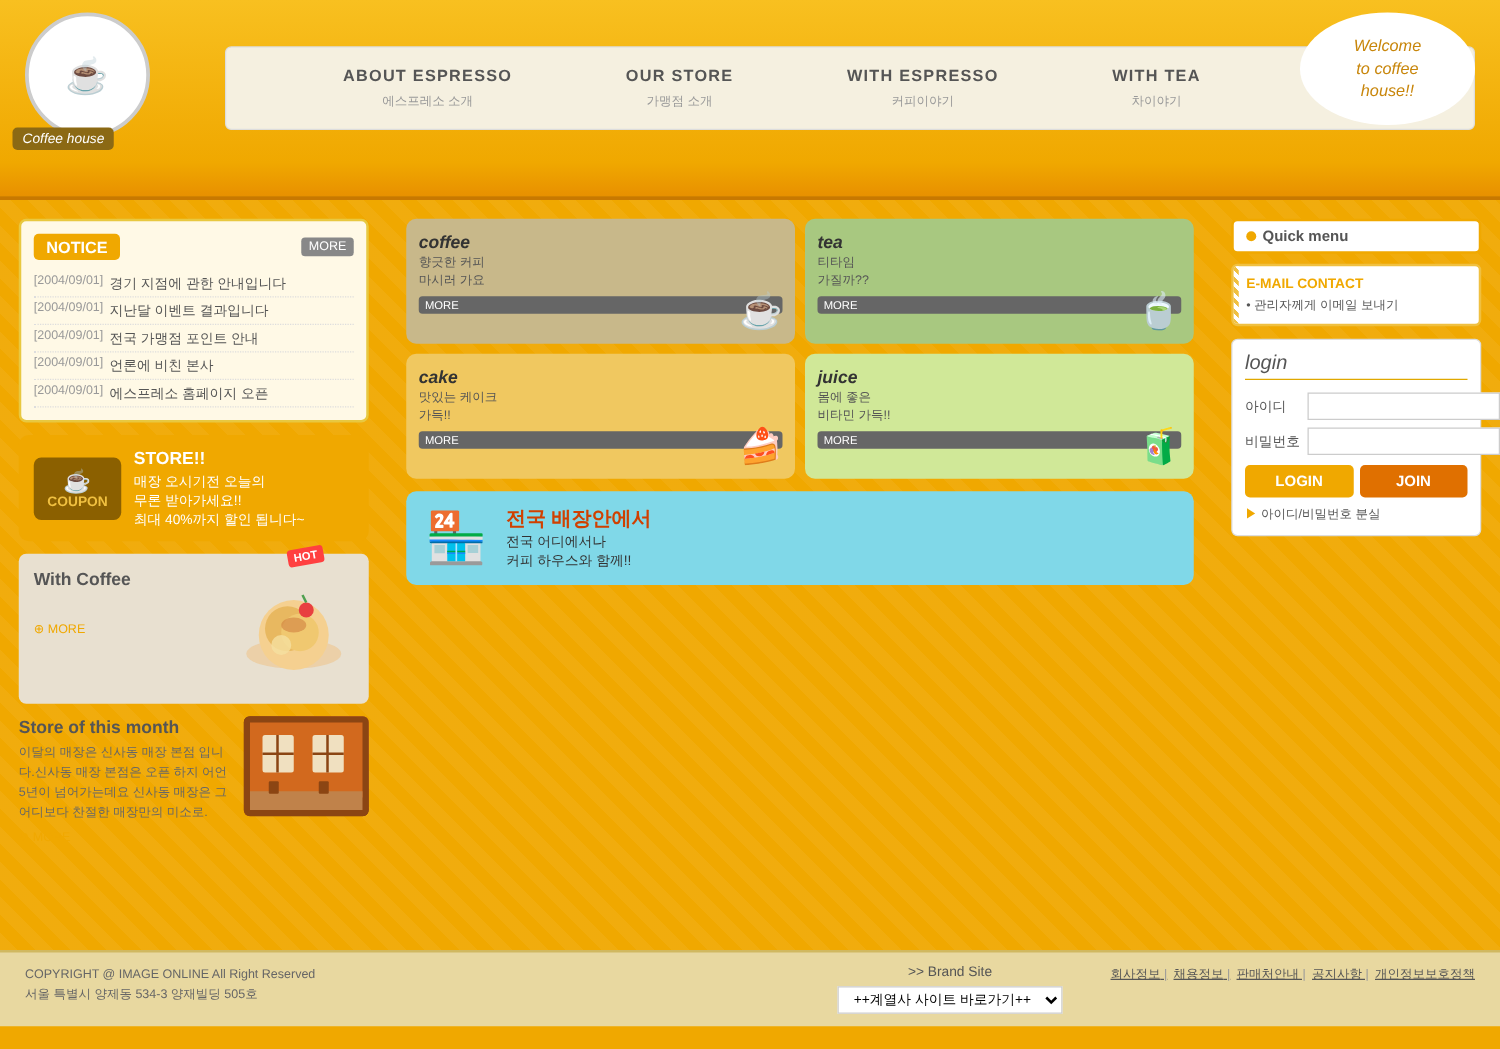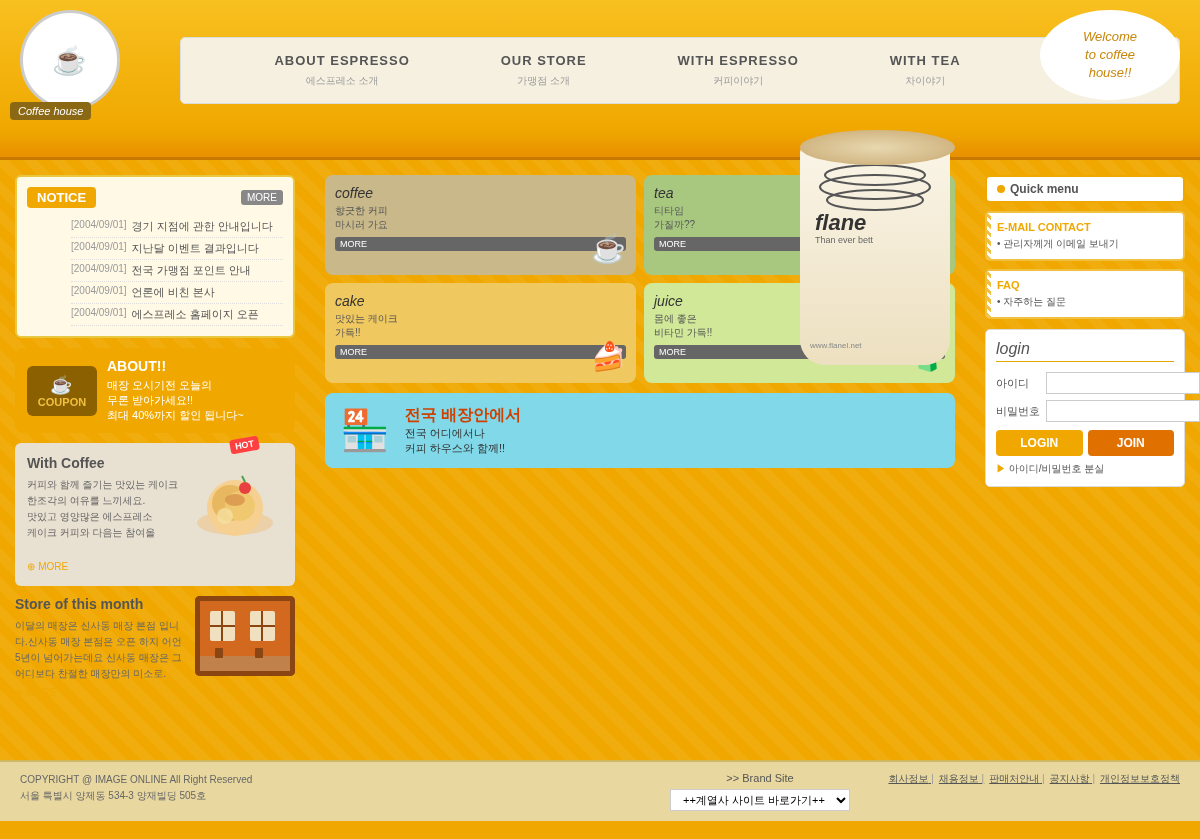--- a/index.html
+++ b/index.html
@@ -129,21 +129,20 @@
       border-radius: 3px;
       cursor: pointer;
     }
     .notice-item {
       font-size: 11px;
       color: #555;
       padding: 3px 0;
       border-bottom: 1px dotted #ddd;
       display: flex;
       gap: 5px;
-      margin-left: 44px;
     }
     .notice-date {
       color: #999;
       flex-shrink: 0;
       font-size: 10px;
     }
 
     
     .coupon-box {
       background: #f0a800;
@@ -204,21 +203,21 @@
       flex-direction: column;
       min-height: 100px;
     }
     .menu-card.coffee { background: #c8b88a; }
     .menu-card.tea { background: #a8c880; }
     .menu-card.cake { background: #f0c860; }
     .menu-card.juice { background: #d0e898; }
     .menu-card-title {
       font-size: 14px;
       font-style: italic;
-      font-weight: normal;
+      font-weight: bold;
       color: #333;
       margin-bottom: 3px;
     }
     .menu-card-sub {
       font-size: 10px;
       color: #555;
       line-height: 1.4;
     }
     .menu-card-more {
       background: #666;
@@ -580,38 +579,20 @@
 
   <div class="welcome-bubble" style="font-style:italic; color:#c8860b;">
     <span>Welcome<br>to coffee<br>house!!</span>
   </div>
 </div>
 
 <div style="height:30px; background: linear-gradient(180deg, #f0a800 0%, #e89000 100%); border-bottom: 3px solid #c87800;"></div>
 
 <div class="main-content stripe-bg" style="position:relative;">
 
-  <div style="position:absolute; right:220px; top:-40px; width:180px; height:320px; z-index:5; pointer-events:none;">
-    <div style="width:160px; height:260px; position:relative;">
-
-      <div style="width:155px; height:35px; background:radial-gradient(ellipse, #e8d8b0 0%, #c8a870 100%); border-radius:50%; position:absolute; top:10px; left:0; z-index:2;"></div>
-
-      <div style="width:150px; height:220px; background:linear-gradient(180deg, #faf5e8 0%, #ede0c0 100%); border-radius:8px 8px 25px 25px; position:absolute; top:25px; left:0; overflow:hidden;">
-
-        <svg width="150" height="60" style="position:absolute; top:10px;" viewBox="0 0 150 60">
-          <ellipse cx="75" cy="20" rx="50" ry="10" fill="none" stroke="#555" stroke-width="2"></ellipse>
-          <ellipse cx="75" cy="32" rx="55" ry="12" fill="none" stroke="#555" stroke-width="2"></ellipse>
-          <ellipse cx="75" cy="45" rx="48" ry="10" fill="none" stroke="#555" stroke-width="2"></ellipse>
-        </svg>
-        <div style="position:absolute; top:65px; left:15px; font-size:22px; font-style:italic; font-weight:bold; color:#333;">flane</div>
-        <div style="position:absolute; top:90px; left:15px; font-size:9px; color:#666;">Than ever bett</div>
-        <div style="position:absolute; bottom:15px; left:10px; font-size:8px; color:#888;">www.flanel.net</div>
-      </div>
-    </div>
-  </div>
 
   <div class="left-col">
 
     <div class="notice-box">
       <div class="notice-header">
         <span class="notice-title">NOTICE</span>
         <span class="notice-more">MORE</span>
       </div>
       <div>
         <div class="notice-item">
@@ -636,36 +617,30 @@
         </div>
       </div>
     </div>
 
     <div class="coupon-box">
       <div style="background:#8b6000; color:#f0c040; border-radius:6px; padding:8px 10px; text-align:center; min-width:70px;">
         <div style="font-size:18px;">☕</div>
         <div style="font-size:11px; font-weight:bold;">COUPON</div>
       </div>
       <div>
-        <div style="font-size:14px; font-weight:bold; color:#fff; margin-bottom:4px;">ABOUT!!</div>
+        <div style="font-size:14px; font-weight:bold; color:#fff; margin-bottom:4px;">STORE!!</div>
         <div style="font-size:11px; color:#fff;">매장 오시기전 오늘의</div>
         <div style="font-size:11px; color:#fff;">무론 받아가세요!!</div>
         <div style="font-size:11px; color:#fff;">최대 40%까지 할인 됩니다~</div>
       </div>
     </div>
 
     <div class="with-coffee-box">
       <div class="with-coffee-title">With Coffee</div>
       <div style="max-width:160px;">
-        <div class="with-coffee-text">
-          커피와 함께 즐기는 맛있는 케이크<br>
-          한조각의 여유를 느끼세요.<br>
-          맛있고 영양많은 에스프레소<br>
-          케이크 커피와 다음는 참여올
-        </div>
         <span class="with-coffee-more">
           <span style="color:#f0a800;">⊕</span> <span>MORE</span>
         </span>
       </div>
 
       <div style="position:absolute; right:5px; top:0px; width:100px; height:100px;">
         <div class="hot-badge">HOT</div>
         <svg width="90" height="90" viewBox="0 0 90 90" style="margin-top:15px;">
           <ellipse cx="45" cy="65" rx="38" ry="12" fill="#f0c080" opacity="0.5"></ellipse>
           <circle cx="45" cy="50" r="28" fill="#f5d090"></circle>
@@ -771,24 +746,20 @@
 
     <div class="quick-menu-header">
       <div class="quick-menu-dot"></div>
       <span class="quick-menu-label">Quick menu</span>
     </div>
 
     <div class="quick-item">
       <div class="quick-item-title">E-MAIL CONTACT</div>
       <span class="quick-item-link">관리자께게 이메일 보내기</span>
     </div>
-    <div class="quick-item">
-      <div class="quick-item-title">FAQ</div>
-      <span class="quick-item-link">자주하는 질문</span>
-    </div>
 
     <div class="login-box">
       <div class="login-title">login</div>
       <div class="login-row">
         <label class="login-label">아이디</label>
         <input class="login-input" type="text" style="">
       </div>
       <div class="login-row">
         <label class="login-label">비밀번호</label>
         <input class="login-input" type="password" style="">

